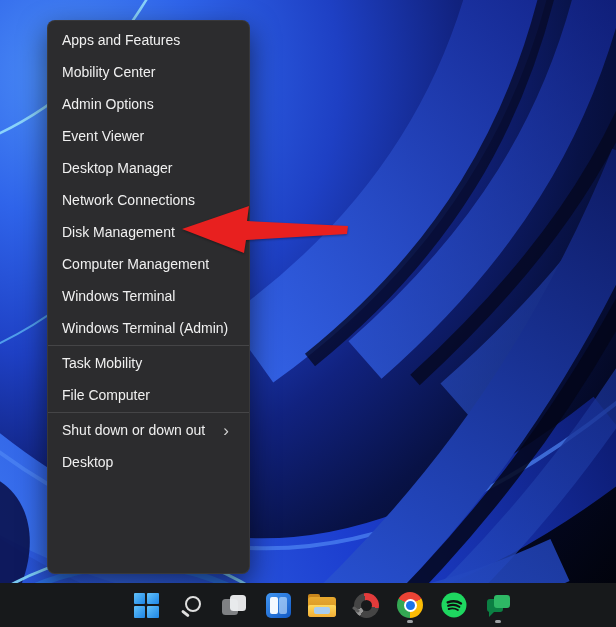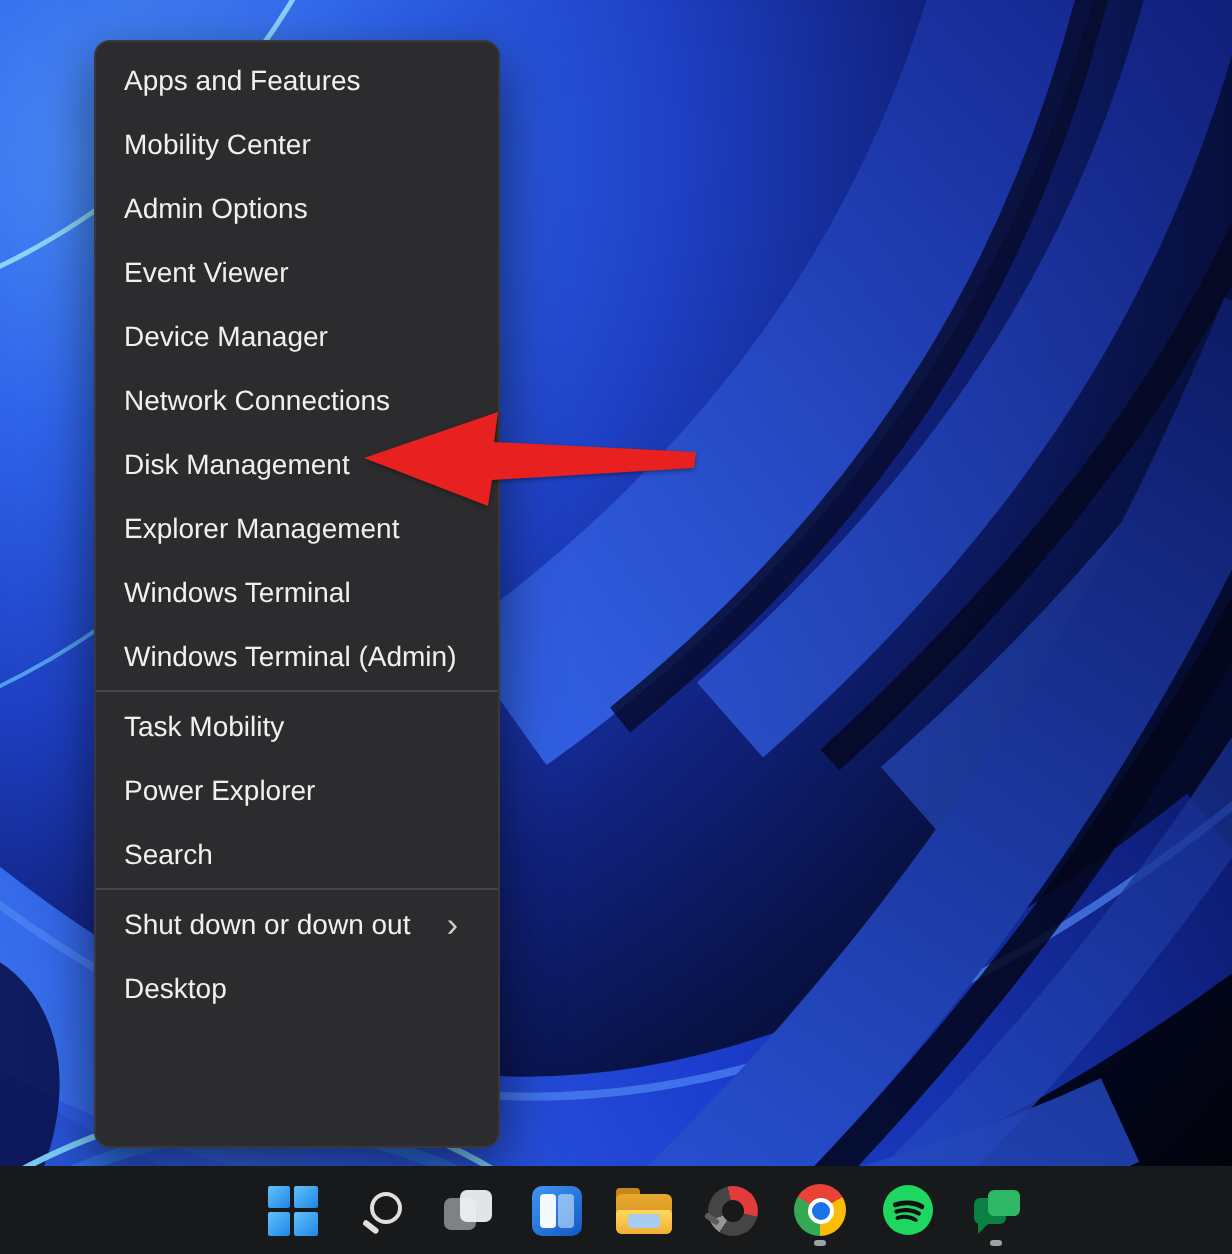--- a/index.html
+++ b/index.html
@@ -122,46 +122,43 @@
       <div class="menu-item">
         <span class="mi-label">Mobility Center</span>
       </div>
       <div class="menu-item">
         <span class="mi-label">Admin Options</span>
       </div>
       <div class="menu-item">
         <span class="mi-label">Event Viewer</span>
       </div>
       <div class="menu-item">
-        <span class="mi-label">Device Manager</span>
+        <span class="mi-label">Desktop Manager</span>
       </div>
       <div class="menu-item">
         <span class="mi-label">Network Connections</span>
       </div>
       <div class="menu-item">
         <span class="mi-label">Disk Management</span>
       </div>
       <div class="menu-item">
-        <span class="mi-label">Explorer Management</span>
+        <span class="mi-label">Computer Management</span>
       </div>
       <div class="menu-item">
         <span class="mi-label">Windows Terminal</span>
       </div>
       <div class="menu-item">
         <span class="mi-label">Windows Terminal (Admin)</span>
       </div>
       <div class="separator"></div>
       <div class="menu-item">
         <span class="mi-label">Task Mobility</span>
       </div>
       <div class="menu-item">
-        <span class="mi-label">Power Explorer</span>
-      </div>
-      <div class="menu-item">
-        <span class="mi-label">Search</span>
+        <span class="mi-label">File Computer</span>
       </div>
       <div class="separator"></div>
       <div class="menu-item">
         <span class="mi-label">Shut down or down out</span>
         <span class="chevron">›</span>
       </div>
       <div class="menu-item">
         <span class="mi-label">Desktop</span>
       </div>
     </nav>

